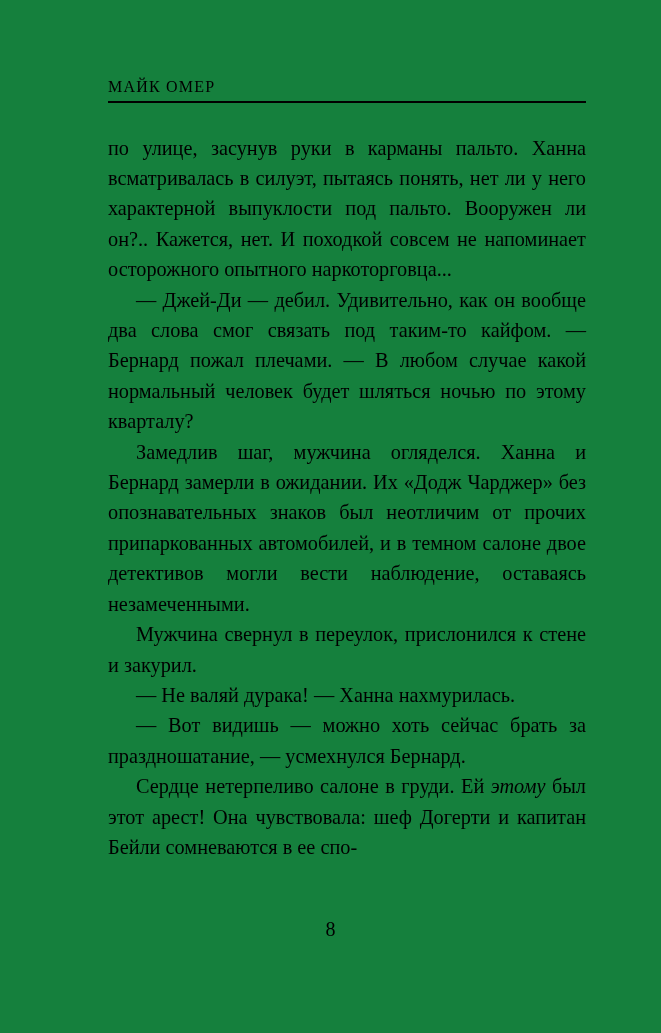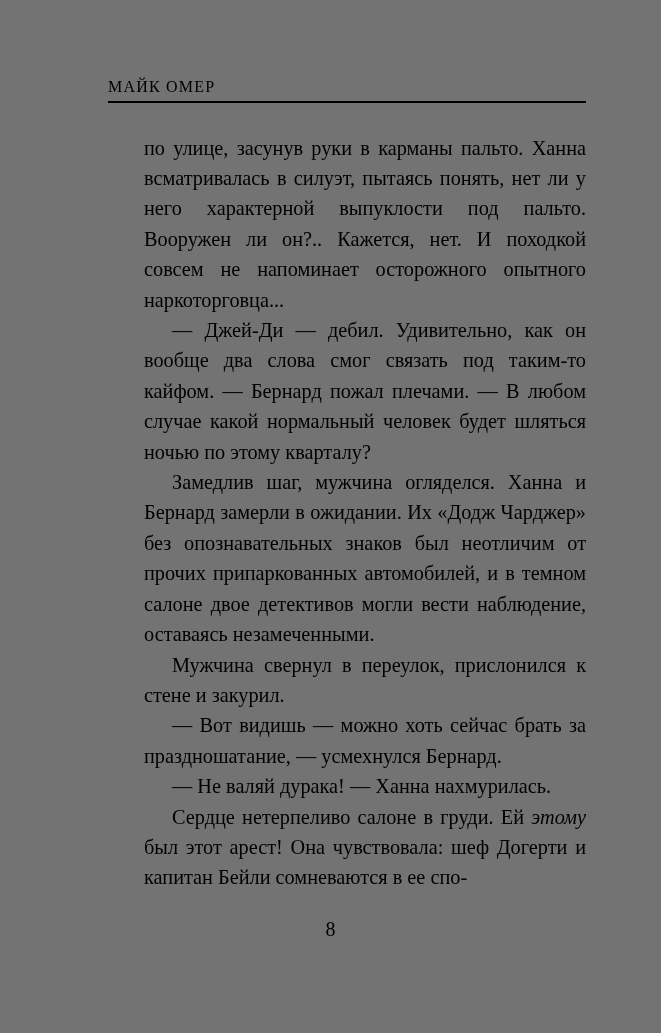--- a/index.html
+++ b/index.html
@@ -11,21 +11,21 @@
     width: 661px;
     height: 1033px;
     font-family: "Liberation Serif", "DejaVu Serif", serif;
     color: #000000;
     overflow: hidden;
   }
   .page {
     position: relative;
     width: 661px;
     height: 1033px;
-    background: #737373;
+    background: #15803d;
     box-sizing: border-box;
   }
   .content {
     position: absolute;
     left: 108px;
     top: 78px;
     width: 478px;
   }
   .running-head {
     font-size: 16px;
@@ -41,21 +41,20 @@
     border-top: 2.2px solid #000;
     margin: 0 0 30px 0;
     width: 100%;
   }
   .body-text {
     font-size: 20.3px;
     line-height: 30.4px;
     text-align: justify;
     text-justify: inter-word;
     hyphens: manual;
-    margin-left: 36px;
   }
   .body-text p {
     margin: 0;
   }
   .body-text p.indent {
     text-indent: 28px;
   }
   .body-text p.noindent {
     text-indent: 0;
   }
@@ -77,21 +76,21 @@
 <div class="page">
 
   <div class="content">
     <div class="running-head">Майк Омер</div>
     <hr class="head-rule">
     <div class="body-text">
         <p class="noindent">по улице, засунув руки в карманы пальто. Ханна всматривалась в силуэт, пытаясь понять, нет ли у него характерной выпуклости под пальто. Вооружен ли он?.. Кажется, нет. И походкой совсем не напоминает осторожного опытного наркоторговца...</p>
         <p class="indent">— Джей-Ди — дебил. Удивительно, как он вообще два слова смог связать под таким-то кайфом. — Бернард пожал плечами. — В любом случае какой нормальный человек будет шляться ночью по этому кварталу?</p>
         <p class="indent">Замедлив шаг, мужчина огляделся. Ханна и Бернард замерли в ожидании. Их «Додж Чарджер» без опознавательных знаков был неотличим от прочих припаркованных автомобилей, и в темном салоне двое детективов могли вести наблюдение, оставаясь незамеченными.</p>
         <p class="indent">Мужчина свернул в переулок, прислонился к стене и закурил.</p>
+        <p class="indent">— Не валяй дурака! — Ханна нахмурилась.</p>
         <p class="indent">— Вот видишь — можно хоть сейчас брать за праздношатание, — усмехнулся Бернард.</p>
-        <p class="indent">— Не валяй дурака! — Ханна нахмурилась.</p>
         <p class="indent"><span>Сердце нетерпеливо салоне в груди. Ей </span><em>этому</em><span> был этот арест! Она чувствовала: шеф Догерти и капитан Бейли сомневаются в ее спо-</span></p>
       </div>
   </div>
 
   <div class="folio">8</div>
 
 </div>
 
 </body></html>

